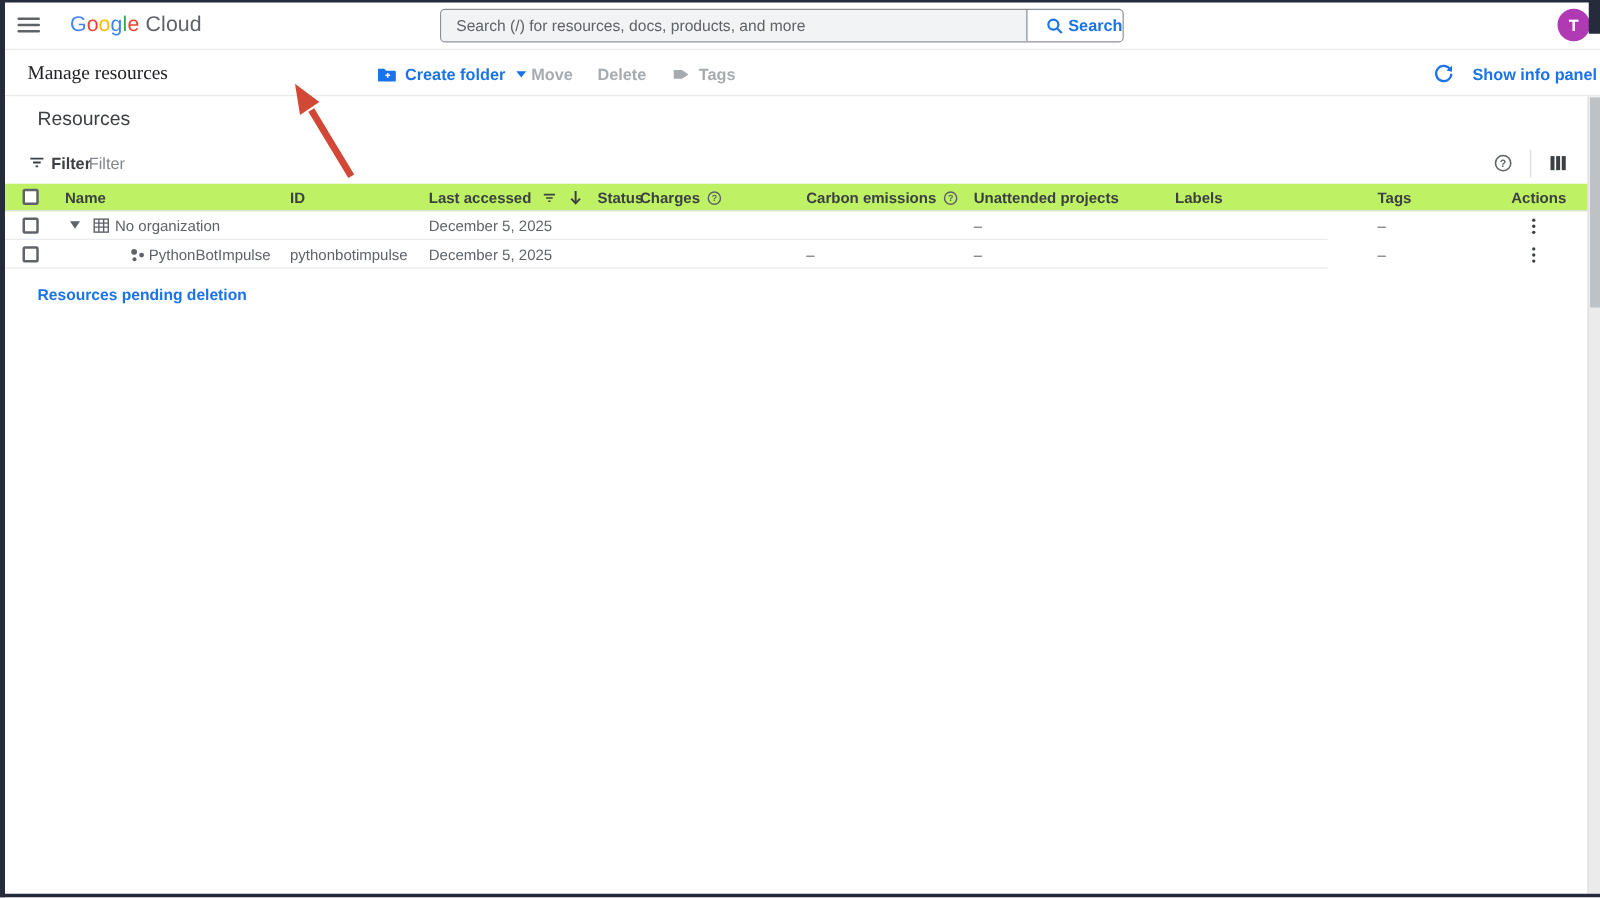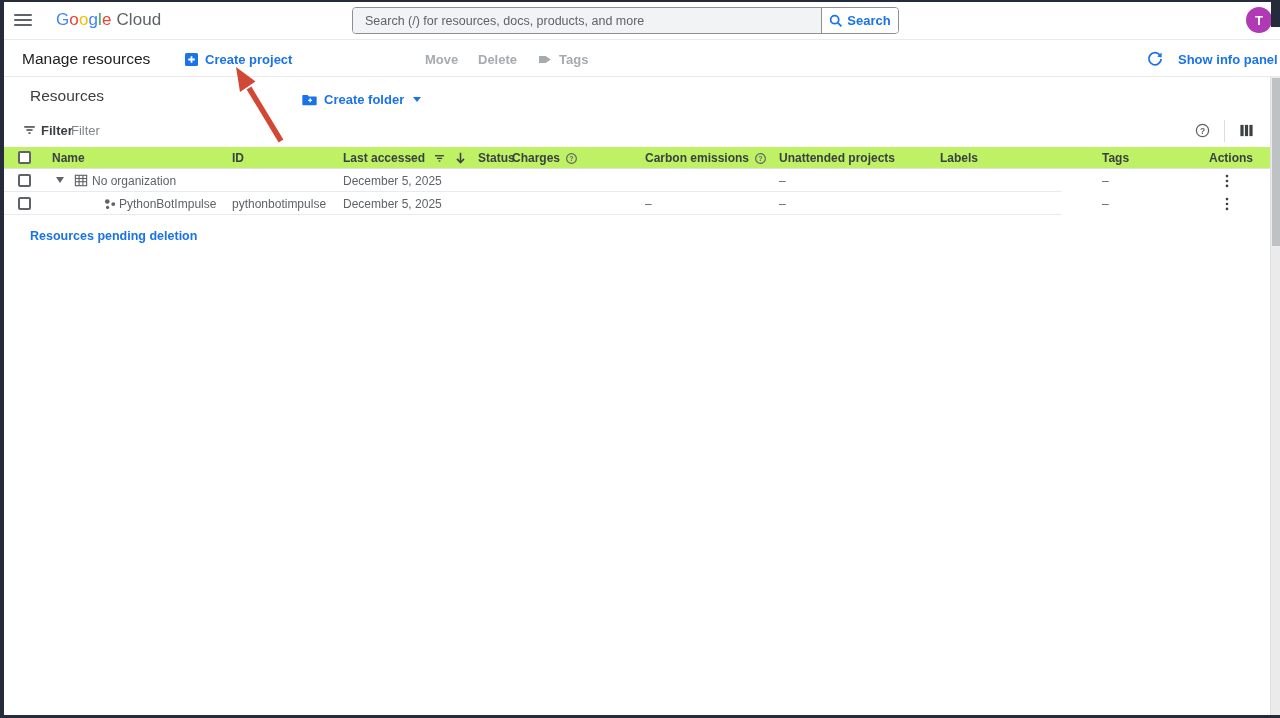--- a/index.html
+++ b/index.html
@@ -18,28 +18,28 @@
   
   .topbar { position:absolute; left:0; top:0; width:1280px; height:40px; background:#fff; border-bottom:1px solid #e8eaed; }
   .hamburger { position:absolute; left:14px; top:10px; width:22px; height:20px; display:flex; flex-direction:column; justify-content:center; gap:3px; cursor:pointer; }
   .hamburger i { display:block; height:2px; width:18px; background:#5f6368; border-radius:1px; }
   .logo { position:absolute; left:56px; top:0; height:40px; display:flex; align-items:center; font-size:17px; font-weight:500; letter-spacing:.1px; }
   .logo .suffix { color:#5f6368; margin-left:5px; font-weight:400; }
 
   .searchbar { position:absolute; left:352px; top:7px; width:547px; height:27px; border:1px solid #8b9095; border-radius:4px; display:flex; overflow:hidden; background:#f1f3f4; }
   .searchbar input { flex:1; border:none; outline:none; background:#f1f3f4; font-family:Liberation Sans, sans-serif; font-size:12.5px; color:#202124; padding:0 12px; }
   .searchbar input::placeholder { color:#5f6368; opacity:1; }
-  .search-btn { width:77px; background:#fff; border-left:1px solid #8b9095; display:flex; align-items:center; justify-content:center; gap:4px; cursor:pointer; font-size:13px; font-weight:700; }
+  .search-btn { width:77px; background:#fff; border-left:1px solid #8b9095; display:flex; align-items:center; justify-content:flex-end; gap:4px; cursor:pointer; font-size:13px; font-weight:700; }
 
   .topbar-icons { position:absolute; right:0; top:0; height:40px; }
   .avatar { position:absolute; left:1246px; top:7px; width:26px; height:26px; border-radius:50%; color:#fff; font-size:13px; font-weight:700; display:flex; align-items:center; justify-content:center; cursor:pointer; }
 
   
   .actionbar { position:absolute; left:0; top:41px; width:1280px; height:36px; background:#fff; border-bottom:1px solid #e8eaed; }
-  .page-title { position:absolute; left:22px; top:0; height:36px; display:flex; align-items:center; font-size:15.5px; color:#202124; }
+  .page-title { position:absolute; left:22px; top:0; height:36px; display:flex; align-items:center; font-size:15.5px; color:#202124;font-family:Liberation Serif, serif; }
   .ab-btn { position:absolute; top:0; height:36px; display:flex; align-items:center; gap:7px; font-size:13px; font-weight:700; cursor:pointer; white-space:nowrap; }
   .ab-btn.blue { } .ab-btn.disabled { color:#a6abaf; cursor:default; font-weight:700; }
   .caret-down { width:0; height:0; border-left:4px solid transparent; border-right:4px solid transparent; border-top:5px solid currentColor; margin-left:2px; }
 
   
   .res-heading { position:absolute; left:30px; top:87px; font-size:15.5px; color:#3c4043; }
   .filter-row { position:absolute; left:0; top:120px; width:1280px; height:22px; }
   .filter-icon { position:absolute; left:22px; top:3px; color:#3c4043; }
   .filter-label { position:absolute; left:41px; top:3px; font-size:13px; font-weight:700; color:#3c4043; }
   .filter-ph { position:absolute; left:71px; top:3px; font-size:13px; color:#80868b; }
@@ -111,31 +111,22 @@
     
     
     
   </div>
   <div class="avatar" style="background-color: rgb(176, 58, 180);">T</div>
 </div>
 
 <div class="actionbar">
   <div class="page-title">Manage resources</div>
 
-  <div class="ab-btn blue" style="left: 185px; color: rgb(26, 115, 232);">
-    <span style="display:inline-flex">
-      <svg width="13" height="13" viewBox="0 0 13 13">
-          <rect width="13" height="13" rx="1.5" fill="currentColor"></rect>
-          <path d="M6.5 3.2v6.6M3.2 6.5h6.6" stroke="#fff" stroke-width="1.8"></path>
-        </svg>
-    </span>
-    <span>Create project</span>
-  </div>
-
-  <div class="ab-btn blue" style="left: 302px; color: rgb(26, 115, 232); margin-top: 40px;">
+
+  <div class="ab-btn blue" style="left: 302px; color: rgb(26, 115, 232);">
     <span style="display:inline-flex">
       <svg width="15" height="13" viewBox="0 0 18 15">
           <path d="M1 2h5.6l1.6 1.9h8.2c.7 0 1.2.5 1.2 1.2v8c0 .7-.5 1.2-1.2 1.2H1.6c-.7 0-1.2-.5-1.2-1.2V3.2C.4 2.5 1 2 1 2z" fill="currentColor"></path>
           <path d="M9.8 6.1v4.6M7.5 8.4h4.6" stroke="#fff" stroke-width="1.5"></path>
         </svg>
     </span>
     <span>Create folder</span>
     <span class="caret-down"></span>
   </div>
 

